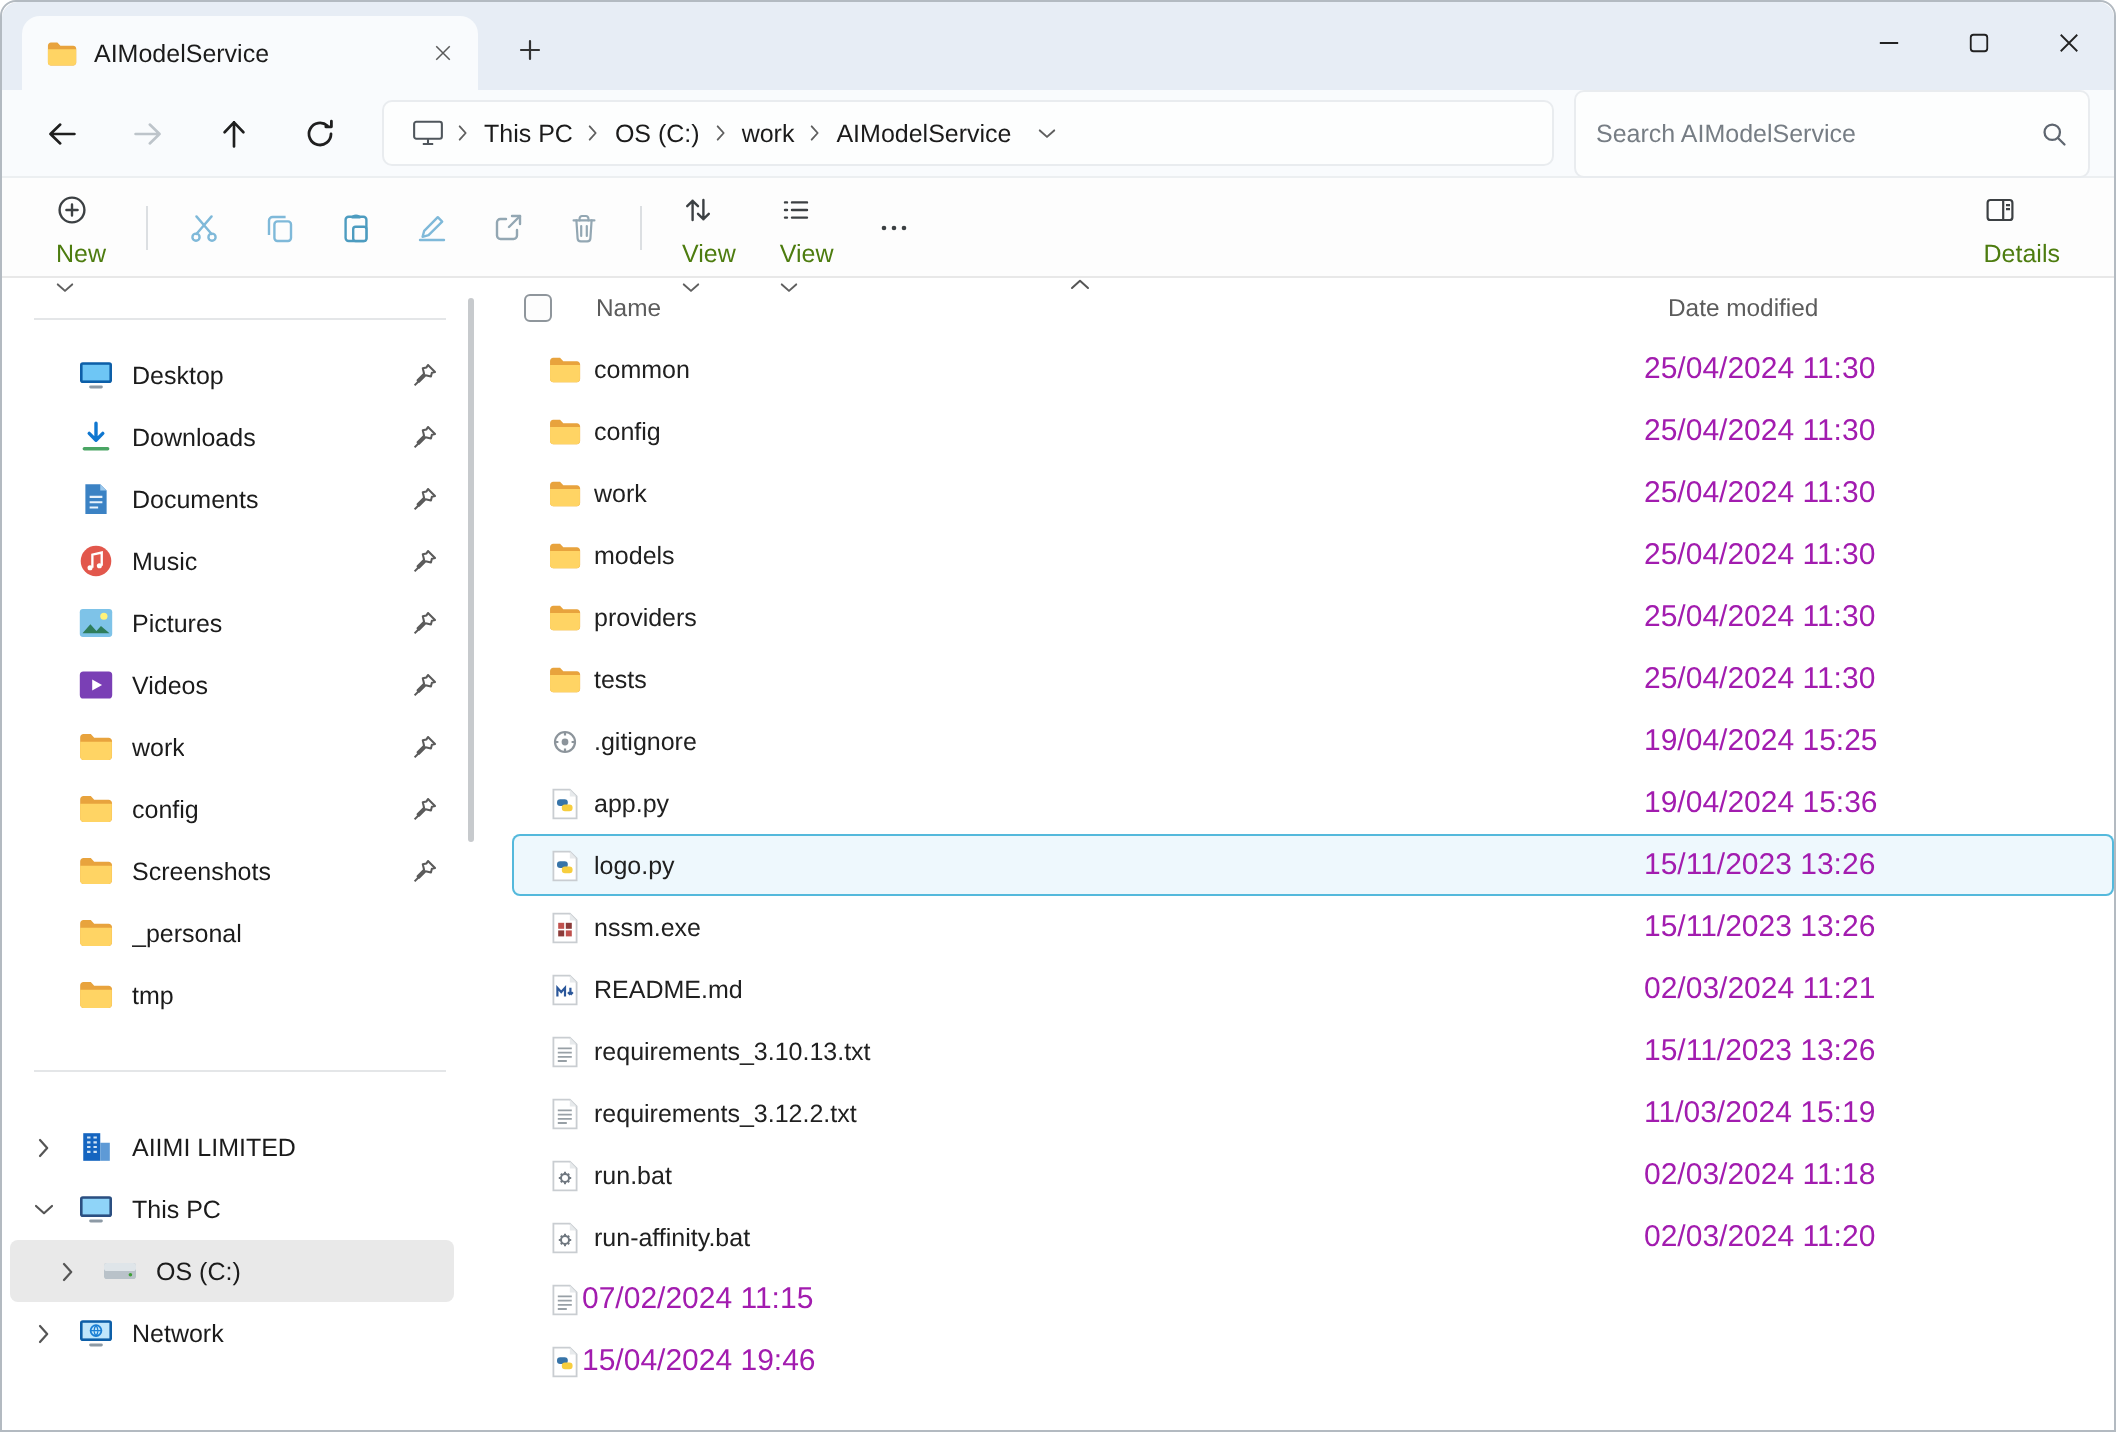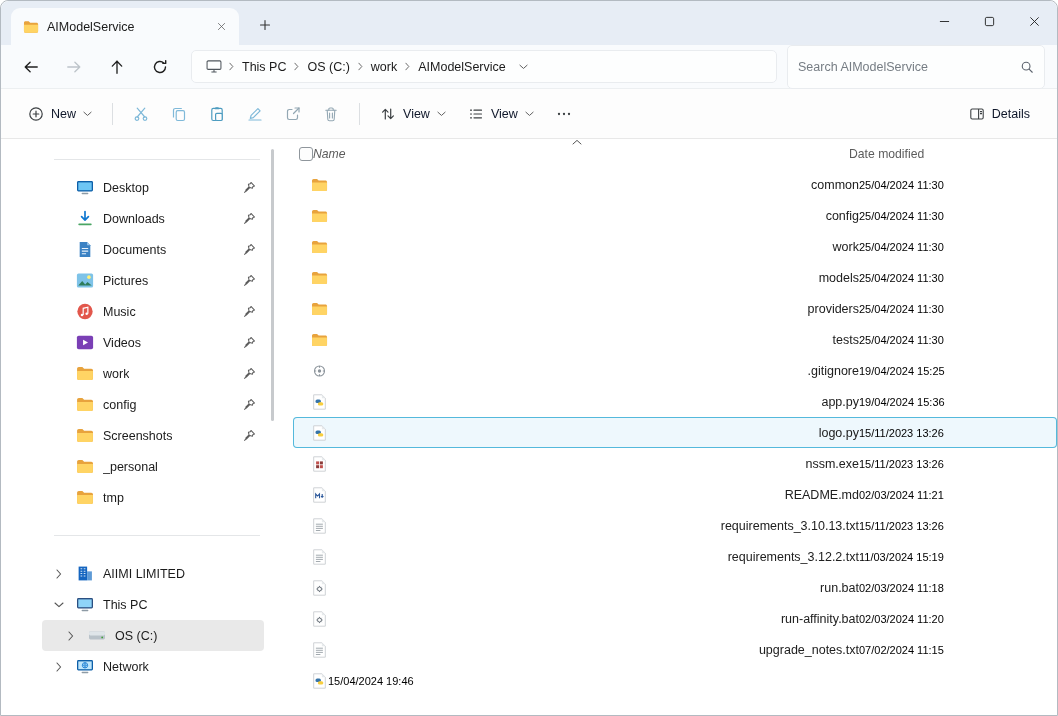--- a/index.html
+++ b/index.html
@@ -36,62 +36,62 @@
   .crumbsep svg{width:5px;height:9px;}
   .crumbchev{color:#5f5f5f;display:flex;padding:0 6px;}
   .crumbchev svg{width:9px;height:6px;}
   .searchbar{width:258px;height:44px;background:#fdfefe;border:1px solid #e9ecef;border-radius:5px;display:flex;align-items:center;padding:0 10px;margin-left:10px;flex-shrink:0;}
   .searchbar input{flex:1;border:none;outline:none;background:transparent;font:inherit;color:#1b1b1b;min-width:0;}
   .searchbar input::placeholder{color:#767d84;}
   .search-glyph{color:#5f6670;}
   .search-glyph svg{width:14px;height:14px;}
   
   .toolbar{height:50px;background:#fdfdfd;display:flex;align-items:center;padding:0 16px;border-bottom:1px solid #e8e8e8;}
-  .tbtn{display:flex;align-items:center;gap:7px;padding:0 11px;height:34px;border-radius:5px;color:#0f172a;flex-shrink:0;}
+  .tbtn{display:flex;gap:7px;padding:0 11px;height:34px;border-radius:5px;color:#4d7c0f;flex-shrink:0;flex-direction:column;}
   .tbtn svg{width:16px;height:16px;}
   .ticon{width:38px;height:34px;display:flex;align-items:center;justify-content:center;border-radius:5px;flex-shrink:0;}
   .ticon svg{width:16px;height:16px;}
   .tchev{display:flex;color:#5f5f5f;}
   .tchev svg{width:9px;height:6px;}
   .tdivider{width:1px;height:22px;background:#dcdfe2;margin:0 9px;flex-shrink:0;}
   .tspacer{flex:1;}
   .c-new{color:#3c4043;}
   .c-cut,.c-copy,.c-rename{color:#7fb9d9;}
   .c-paste{color:#4d9cc0;}
   .c-share,.c-del{color:#93a7b3;}
   .c-dark{color:#3c4043;}
   
   .content{display:flex;height:578px;background:#fff;}
-  .sidebar{width:238px;flex-shrink:0;position:relative;padding-top:20px;margin-left:37px;}
+  .sidebar{width:238px;flex-shrink:0;position:relative;padding-top:20px;}
   .sdivider{height:1px;background:#e4e6e8;margin:0 16px 12px 16px;}
   .sdivider2{height:1px;background:#e4e6e8;margin:22px 16px;}
   .srow{height:31px;display:flex;align-items:center;margin:0 12px 0 4px;padding-left:10px;border-radius:4px;}
   .srow.selected{background:#e9e9e9;}
   .s-chev{width:24px;display:flex;align-items:center;justify-content:flex-start;color:#555;padding-left:4px;}
   .s-chev svg{width:6px;height:10px;}
   .s-chev.down svg{transform:rotate(90deg);}
   .s-icon{width:18px;height:17px;margin-right:9px;flex-shrink:0;}
   .s-icon svg{width:18px;height:17px;}
   .s-label{white-space:nowrap;overflow:hidden;}
   .s-pin{margin-left:auto;margin-right:8px;display:flex;color:#5a5a5a;}
   .s-pin svg{width:13px;height:13px;}
   .side-scrollbar{position:absolute;right:2px;top:10px;width:3px;height:272px;background:#c7cacd;border-radius:2px;}
   
   .main{flex:1;position:relative;min-width:0;}
   .sortcaret{position:absolute;left:296px;top:0px;color:#555;}
   .sortcaret svg{width:10px;height:6px;}
   .lheader{display:flex;align-items:center;height:30px;color:#5c5c5c;font-size:12.2px;}
   .cb{width:14px;height:14px;border:1px solid #8f969c;border-radius:3px;background:#fdfdfd;margin-left:23px;flex-shrink:0;}
-  .h-name{margin-left:0;width:536px;font-style:italic;}
-  .frow{display:flex;align-items:center;height:31px;margin-left:17px;padding-left:18px;border-radius:4px;text-align:right;}
+  .h-name{margin-left:22px;width:536px;}
+  .frow{display:flex;align-items:center;height:31px;margin-left:17px;padding-left:18px;border-radius:4px;}
   .frow.selected{background:#eef8fd;box-shadow:inset 0 0 0 1px #54b9dc;}
   .f-icon{width:17px;height:16px;flex-shrink:0;}
   .f-icon svg{width:17px;height:16px;}
   .f-name{margin-left:6px;width:525px;white-space:nowrap;overflow:hidden;color:#202020;}
-  .f-date{color:#000000;font-size:11px;white-space:nowrap;}
+  .f-date{color:#a21caf;font-size:15px;white-space:nowrap;}
 </style>
 </head>
 <body>
 
 <div class="titlebar">
   <div class="tab">
     <span class="tab-icon">
         <svg viewBox="0 0 20 17">
           <path d="M1.2 3.2c0-1 .8-1.9 1.9-1.9h4l1.9 2h8c1 0 1.9.8 1.9 1.9v8.6c0 1-.8 1.9-1.9 1.9H3.1c-1 0-1.9-.8-1.9-1.9V3.2z" fill="#e8a33d"></path>
           <path d="M1.2 5.6h17.6v8.2c0 1-.8 1.9-1.9 1.9H3.1c-1 0-1.9-.8-1.9-1.9V5.6z" fill="#ffd464"></path>
@@ -364,45 +364,45 @@
     <span class="s-pin">
             <svg viewBox="0 0 14 14" fill="none" stroke="currentColor" stroke-width="1.1" stroke-linejoin="round">
               <path d="M8.6 1.6l3.8 3.8-1.7.4-.5 2-2.9-.7-3.5 3.5-.8-.8 3.5-3.5-.7-2.9 2-.5z"></path>
               <path d="M3.6 10.4L1.4 12.6"></path>
             </svg>
           </span>
   </div>
         <div class="srow">
     <span class="s-chev"></span>
     <span class="s-icon">
-            <svg viewBox="0 0 16 14">
-              <rect x=".8" y=".8" width="14.4" height="12.4" rx="1.4" fill="#7ec3e8"></rect>
-              <path d="M2 11.5l3.5-4 2.7 3 2-2.2 3.8 3.2z" fill="#2e7d5b"></path>
-              <circle cx="11.5" cy="4" r="1.6" fill="#fff27a"></circle>
-            </svg>
-          </span>
-    <span class="s-label">Pictures</span>
-    <span class="s-pin">
-            <svg viewBox="0 0 14 14" fill="none" stroke="currentColor" stroke-width="1.1" stroke-linejoin="round">
-              <path d="M8.6 1.6l3.8 3.8-1.7.4-.5 2-2.9-.7-3.5 3.5-.8-.8 3.5-3.5-.7-2.9 2-.5z"></path>
-              <path d="M3.6 10.4L1.4 12.6"></path>
-            </svg>
-          </span>
-  </div>
-        <div class="srow">
-    <span class="s-chev"></span>
-    <span class="s-icon">
             <svg viewBox="0 0 16 16">
               <circle cx="8" cy="8" r="7.2" fill="#e2574c"></circle>
               <path d="M6.3 11.2V5l4.4-1v6.2" stroke="#fff" stroke-width="1.1" fill="none"></path>
               <circle cx="5.2" cy="11.2" r="1.2" fill="#fff"></circle>
               <circle cx="9.6" cy="10.2" r="1.2" fill="#fff"></circle>
             </svg>
           </span>
     <span class="s-label">Music</span>
+    <span class="s-pin">
+            <svg viewBox="0 0 14 14" fill="none" stroke="currentColor" stroke-width="1.1" stroke-linejoin="round">
+              <path d="M8.6 1.6l3.8 3.8-1.7.4-.5 2-2.9-.7-3.5 3.5-.8-.8 3.5-3.5-.7-2.9 2-.5z"></path>
+              <path d="M3.6 10.4L1.4 12.6"></path>
+            </svg>
+          </span>
+  </div>
+        <div class="srow">
+    <span class="s-chev"></span>
+    <span class="s-icon">
+            <svg viewBox="0 0 16 14">
+              <rect x=".8" y=".8" width="14.4" height="12.4" rx="1.4" fill="#7ec3e8"></rect>
+              <path d="M2 11.5l3.5-4 2.7 3 2-2.2 3.8 3.2z" fill="#2e7d5b"></path>
+              <circle cx="11.5" cy="4" r="1.6" fill="#fff27a"></circle>
+            </svg>
+          </span>
+    <span class="s-label">Pictures</span>
     <span class="s-pin">
             <svg viewBox="0 0 14 14" fill="none" stroke="currentColor" stroke-width="1.1" stroke-linejoin="round">
               <path d="M8.6 1.6l3.8 3.8-1.7.4-.5 2-2.9-.7-3.5 3.5-.8-.8 3.5-3.5-.7-2.9 2-.5z"></path>
               <path d="M3.6 10.4L1.4 12.6"></path>
             </svg>
           </span>
   </div>
         <div class="srow">
     <span class="s-chev"></span>
     <span class="s-icon">
@@ -742,21 +742,20 @@
     <span class="f-date">02/03/2024 11:20</span>
   </div>
         <div class="frow">
     <span class="f-icon">
             <svg viewBox="0 0 14 16">
               <path d="M1.2.8h8.2l3.4 3.4v11H1.2z" fill="#fff" stroke="#c9cdd1" stroke-width=".9"></path>
               <path d="M9.4.8l3.4 3.4H9.4z" fill="#e7eaec"></path>
               <path d="M3.4 6.2h7M3.4 8.3h7M3.4 10.4h7M3.4 12.5h4.5" stroke="#98a0a6" stroke-width=".9"></path>
             </svg>
           </span>
-    <span class="f-name">upgrade_notes.txt</span>
     <span class="f-date">07/02/2024 11:15</span>
   </div>
         <div class="frow">
     <span class="f-icon">
             <svg viewBox="0 0 14 16">
               <path d="M1.2.8h8.2l3.4 3.4v11H1.2z" fill="#fff" stroke="#c9cdd1" stroke-width=".9"></path>
               <path d="M9.4.8l3.4 3.4H9.4z" fill="#e7eaec"></path>
               <rect x="3" y="5.6" width="5.4" height="3.4" rx="1.6" fill="#3774a8"></rect>
               <rect x="5.4" y="8.2" width="5.4" height="3.4" rx="1.6" fill="#f7ce3e"></rect>
             </svg>

